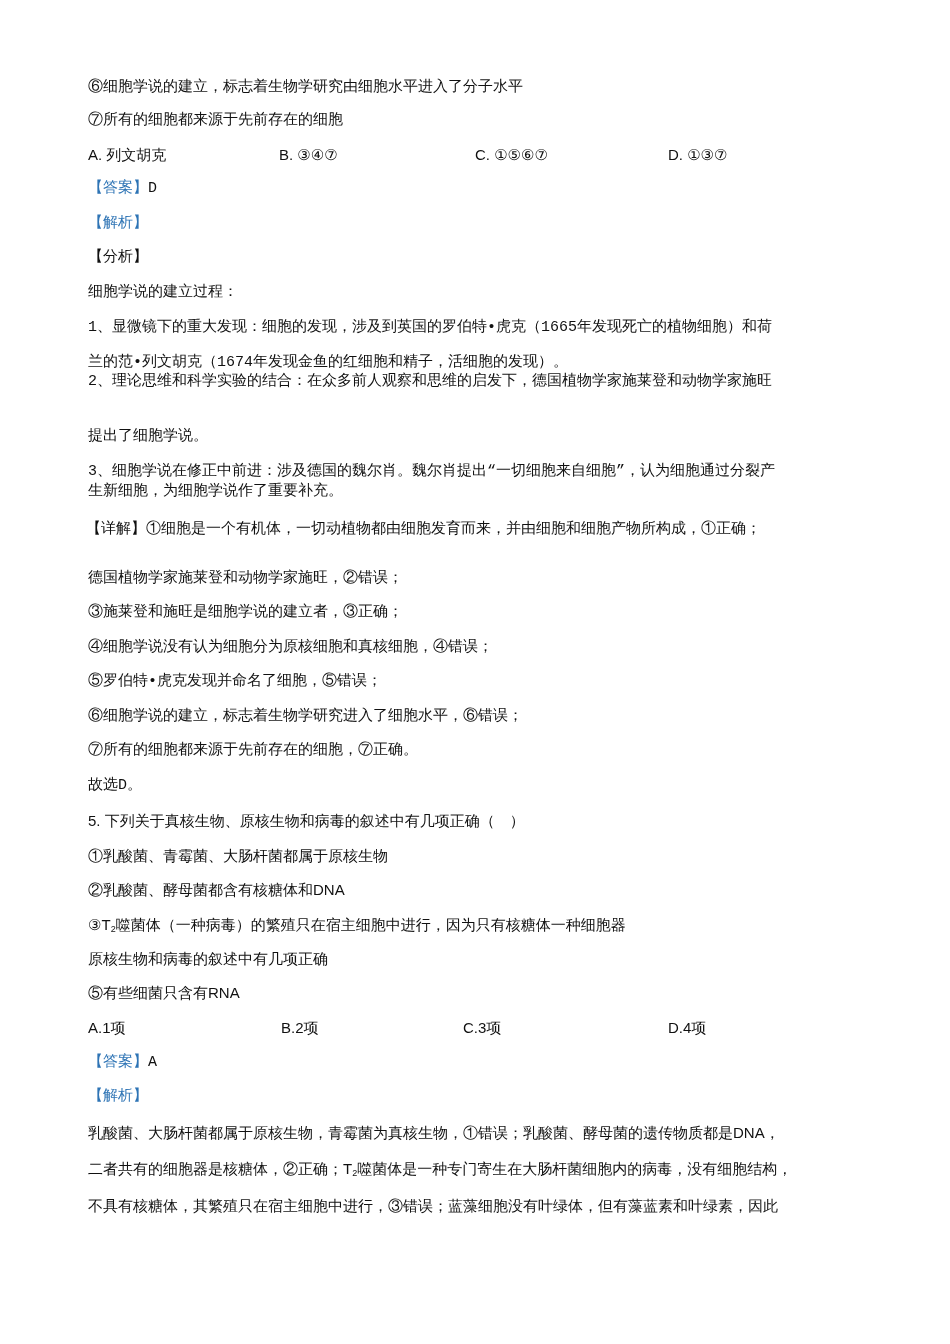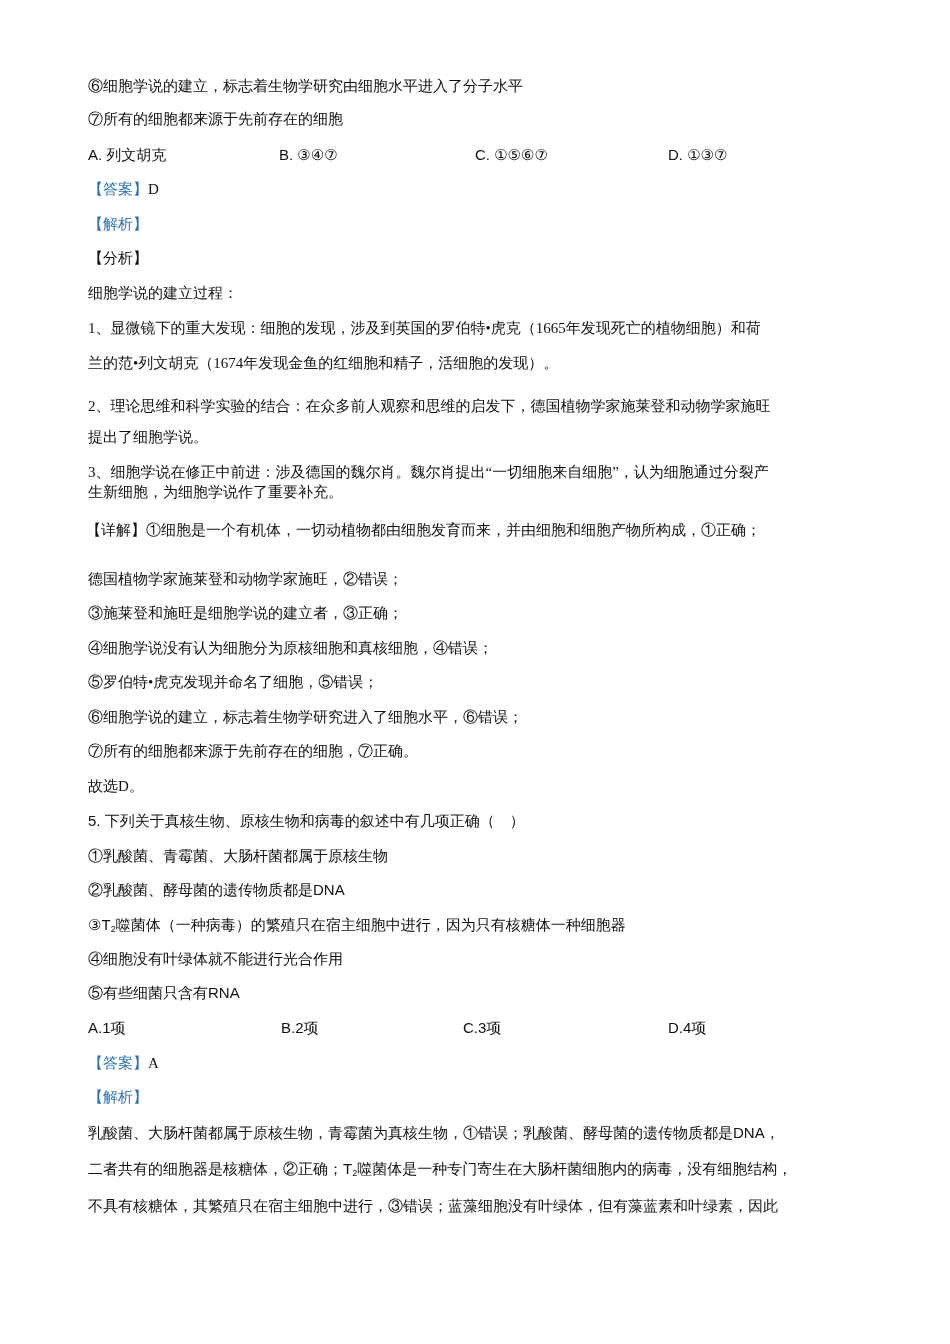--- a/index.html
+++ b/index.html
@@ -1,20 +1,20 @@
 <!DOCTYPE html>
 <html><head>
 <meta charset="utf-8">
 <style>
   html, body { margin: 0; padding: 0; background: #ffffff; }
   body { width: 950px; height: 1344px; position: relative; overflow: hidden;
          font-family: "DejaVu Sans", "Liberation Sans", sans-serif; color: #111; }
   .line { position: absolute; left: 88px; white-space: nowrap; font-size: 15px; line-height: 20px; }
   .serif { font-family: Liberation Sans, sans-serif; }
-  .sans { font-family: Liberation Serif, serif; }
+  .sans { font-family: Liberation Mono, monospace; }
   .label-blue { color: #2e74b5; }
   .opt { position: absolute; white-space: nowrap; font-size: 15px; line-height: 20px; }
   sub { font-size: 9px; vertical-align: -2px; }
 </style>
 </head>
 <body>
 
 <div class="line serif" style="top:76px">⑥细胞学说的建立，标志着生物学研究由细胞水平进入了分子水平</div>
 <div class="line serif" style="top:109px">⑦所有的细胞都来源于先前存在的细胞</div>
 
@@ -36,21 +36,21 @@
 <div class="line sans" style="top:179px">
   <span class="label-blue">【答案】</span><span>D</span>
 </div>
 <div class="line sans label-blue" style="top:214px">【解析】</div>
 <div class="line sans" style="top:248px">【分析】</div>
 
 <div>
   <div class="line sans" style="top:283px">细胞学说的建立过程：</div>
   <div class="line sans" style="top:318px">1、显微镜下的重大发现：细胞的发现，涉及到英国的罗伯特•虎克（1665年发现死亡的植物细胞）和荷</div>
   <div class="line sans" style="top:353px">兰的范•列文胡克（1674年发现金鱼的红细胞和精子，活细胞的发现）。</div>
-  <div class="line sans" style="top:396px">2、理论思维和科学实验的结合：在众多前人观察和思维的启发下，德国植物学家施莱登和动物学家施旺</div>
+  <div class="line sans" style="top:372px">2、理论思维和科学实验的结合：在众多前人观察和思维的启发下，德国植物学家施莱登和动物学家施旺</div>
   <div class="line sans" style="top:427px">提出了细胞学说。</div>
   <div class="line sans" style="top:462px">3、细胞学说在修正中前进：涉及德国的魏尔肖。魏尔肖提出“一切细胞来自细胞”，认为细胞通过分裂产</div>
   <div class="line sans" style="top:482px">生新细胞，为细胞学说作了重要补充。</div>
 </div>
 
 <div>
   <div class="line sans" style="top:520px; left:86px">
     <span>【详解】</span><span>①细胞是一个有机体，一切动植物都由细胞发育而来，并由细胞和细胞产物所构成，①正确；</span>
   </div>
   <div class="line sans" style="top:569px">德国植物学家施莱登和动物学家施旺，②错误；</div>
@@ -58,25 +58,25 @@
   <div class="line sans" style="top:638px">④细胞学说没有认为细胞分为原核细胞和真核细胞，④错误；</div>
   <div class="line sans" style="top:672px">⑤罗伯特•虎克发现并命名了细胞，⑤错误；</div>
   <div class="line sans" style="top:707px">⑥细胞学说的建立，标志着生物学研究进入了细胞水平，⑥错误；</div>
   <div class="line sans" style="top:741px">⑦所有的细胞都来源于先前存在的细胞，⑦正确。</div>
   <div class="line sans" style="top:776px">故选D。</div>
 </div>
 
 <div class="line serif" style="top:811px">5. 下列关于真核生物、原核生物和病毒的叙述中有几项正确（　）</div>
 <div>
   <div class="line serif" style="top:846px">①乳酸菌、青霉菌、大肠杆菌都属于原核生物</div>
-  <div class="line serif" style="top:880px">②乳酸菌、酵母菌的遗传物质都是DNA</div>
+  <div class="line serif" style="top:880px">②乳酸菌、酵母菌都含有核糖体和DNA</div>
   <div class="line serif" style="top:915px">
     <span>③T</span><sub>2</sub><span>噬菌体（一种病毒）的繁殖只在宿主细胞中进行，因为只有核糖体一种细胞器</span>
   </div>
-  <div class="line serif" style="top:949px">④细胞没有叶绿体就不能进行光合作用</div>
+  <div class="line serif" style="top:949px">原核生物和病毒的叙述中有几项正确</div>
   <div class="line serif" style="top:983px">⑤有些细菌只含有RNA</div>
 </div>
 
 <div>
   <div class="opt serif" style="top:1018px; left:88px">
     <span>A.</span><span>1项</span>
   </div>
   <div class="opt serif" style="top:1018px; left:281px">
     <span>B.</span><span>2项</span>
   </div>

